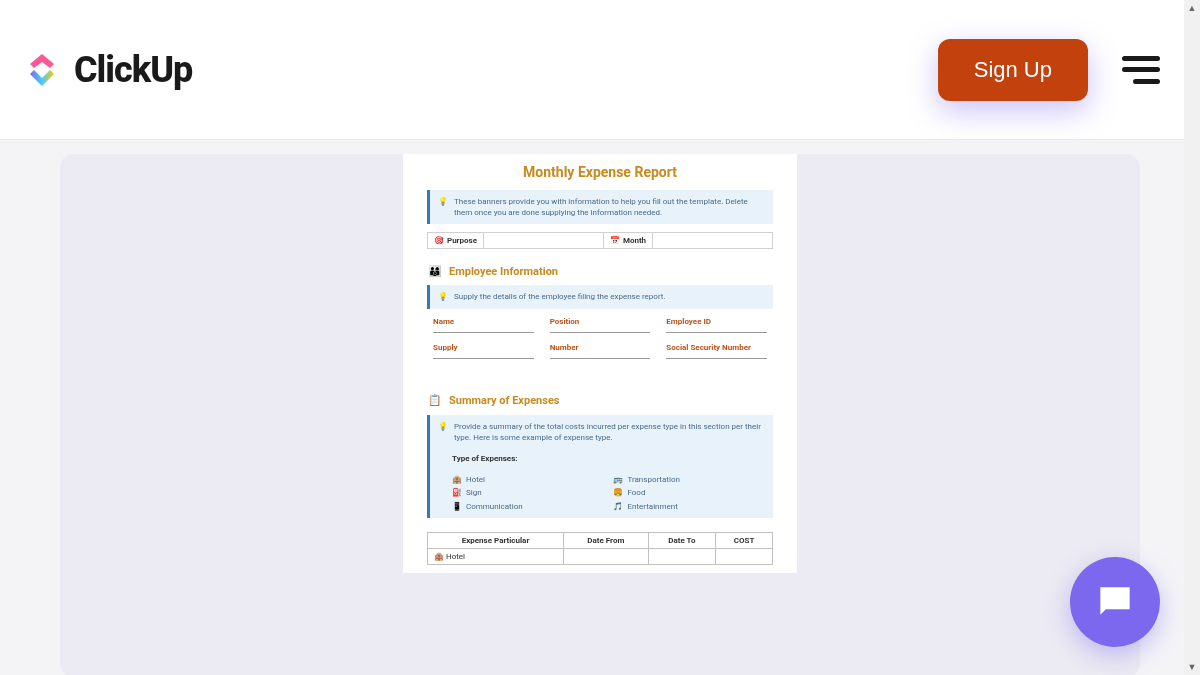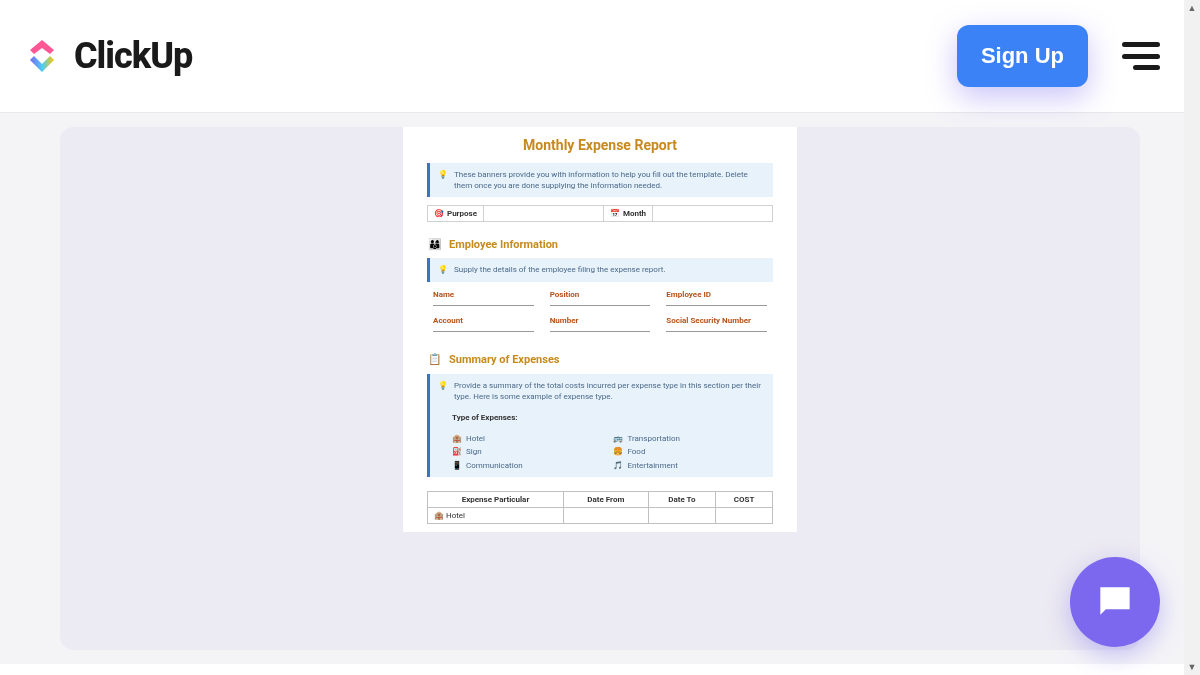--- a/index.html
+++ b/index.html
@@ -15,21 +15,21 @@
       overflow: hidden;
       position: relative;
     }
     .header {
       display: flex;
       align-items: center;
       justify-content: space-between;
       padding: 24px 40px 24px 20px;
       background: #fff;
       border-bottom: 1px solid #e8e8e8;
-      height: 113px;
+      height: 140px;
     }
     .logo-group {
       display: flex;
       align-items: center;
       gap: 10px;
     }
     .logo-icon {
       width: 44px;
       height: 44px;
       position: relative;
@@ -39,26 +39,26 @@
       font-weight: 800;
       color: #1a1a1a;
       letter-spacing: -1px;
     }
     .header-actions {
       display: flex;
       align-items: center;
       gap: 16px;
     }
     .btn-signup {
-      background: #3b82f6;
+      background: #c2410c;
       color: #fff;
       border: none;
-      padding: 18px 24px;
+      padding: 18px 36px;
       font-size: 22px;
-      font-weight: 700;
+      font-weight: 400;
       border-radius: 12px;
       cursor: pointer;
       box-shadow: 0 10px 30px rgba(123, 104, 238, 0.4);
     }
     .btn-login {
       background: #f1f1f1;
       color: #1a1a1a;
       border: none;
       padding: 18px 36px;
       font-size: 22px;
@@ -165,21 +165,21 @@
       width: 16px;
       height: 16px;
       display: flex;
       align-items: center;
       justify-content: center;
     }
     .emp-grid {
       display: grid;
       grid-template-columns: repeat(3, 1fr);
       gap: 10px 16px;
-      margin-bottom: 20px;
+      margin-bottom: 34px;
       padding: 0 6px;
     }
     .emp-field {
       display: flex;
       flex-direction: column;
     }
     .emp-label {
       color: #b8521a;
       font-weight: 700;
       font-size: 8px;
@@ -327,21 +327,21 @@
         </div>
         <div class="emp-field">
           <span class="emp-label">Position</span>
           <div class="emp-line"></div>
         </div>
         <div class="emp-field">
           <span class="emp-label">Employee ID</span>
           <div class="emp-line"></div>
         </div>
         <div class="emp-field">
-          <span class="emp-label">Account</span>
+          <span class="emp-label">Supply</span>
           <div class="emp-line"></div>
         </div>
         <div class="emp-field">
           <span class="emp-label">Number</span>
           <div class="emp-line"></div>
         </div>
         <div class="emp-field">
           <span class="emp-label">Social Security Number</span>
           <div class="emp-line"></div>
         </div>

